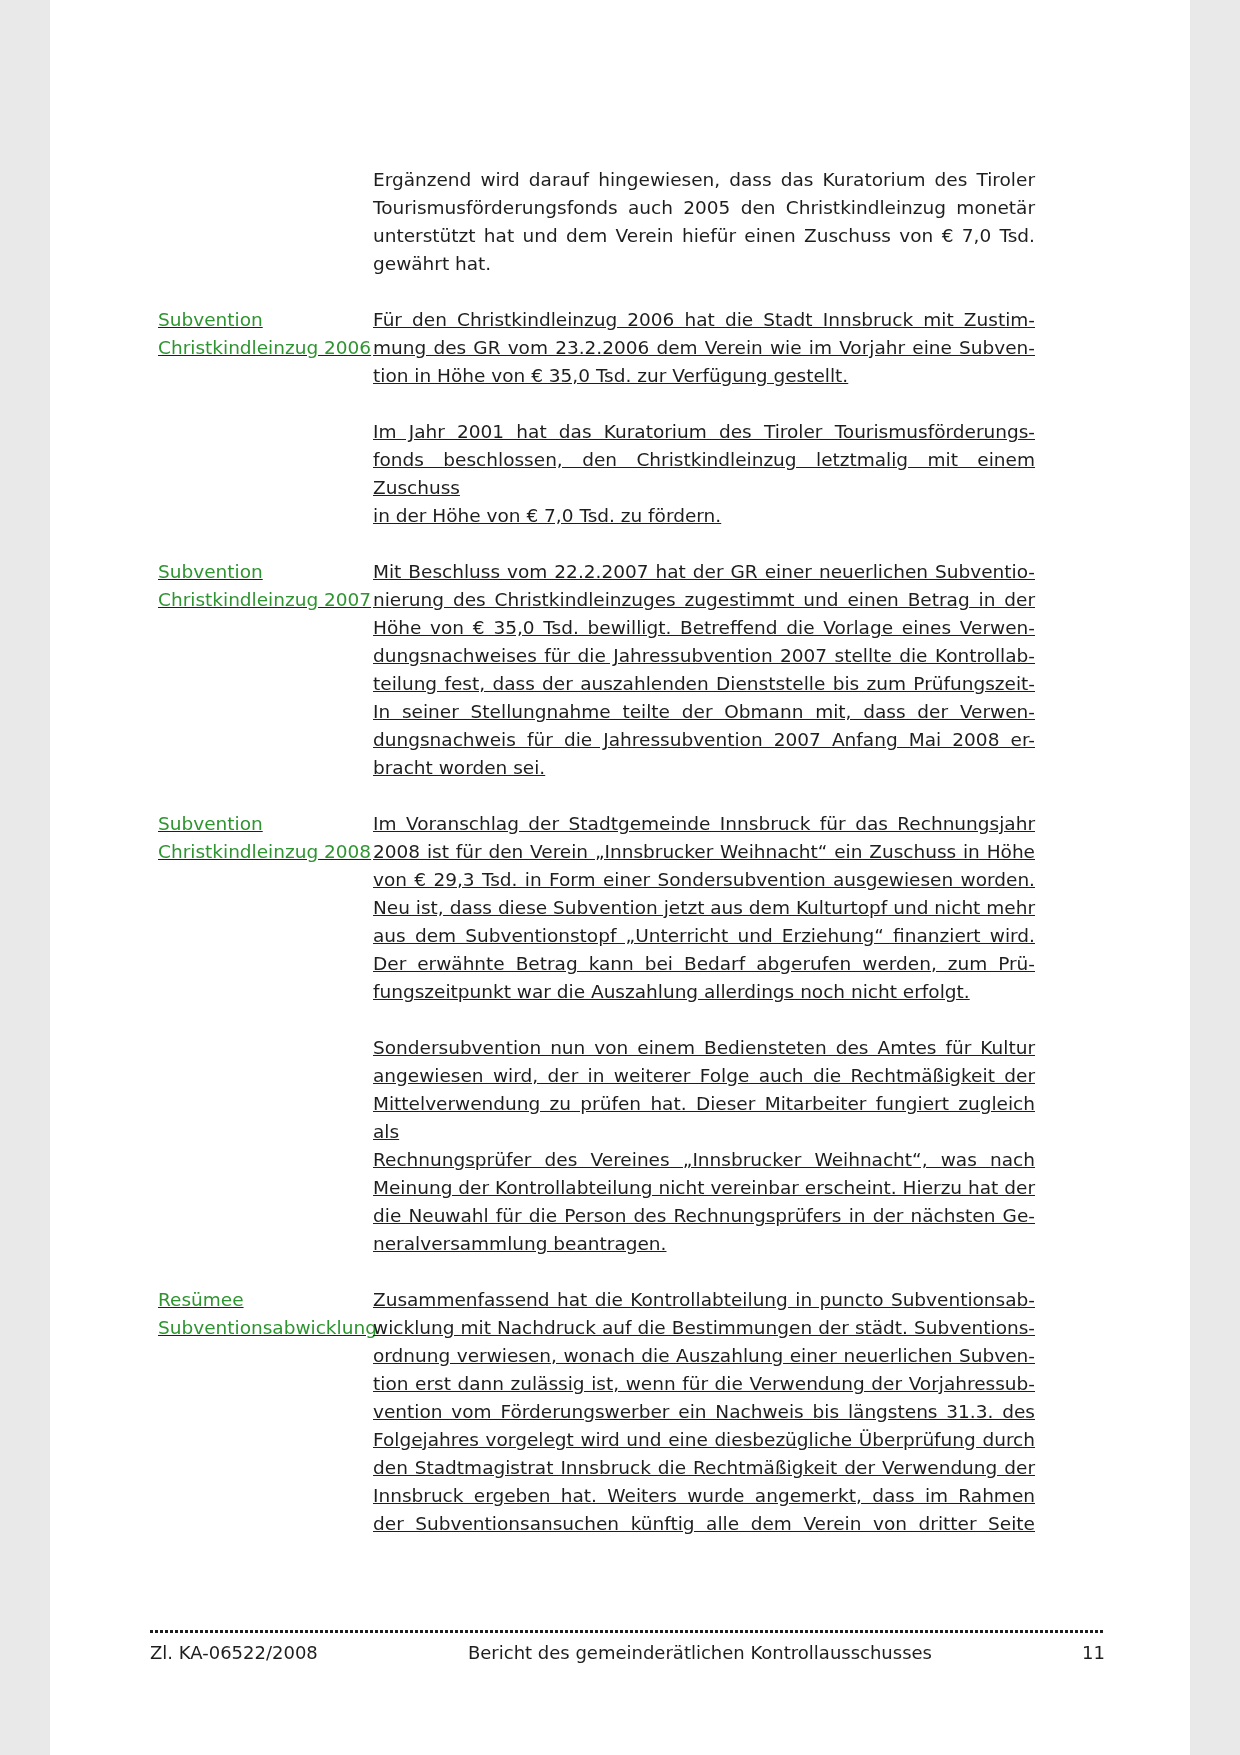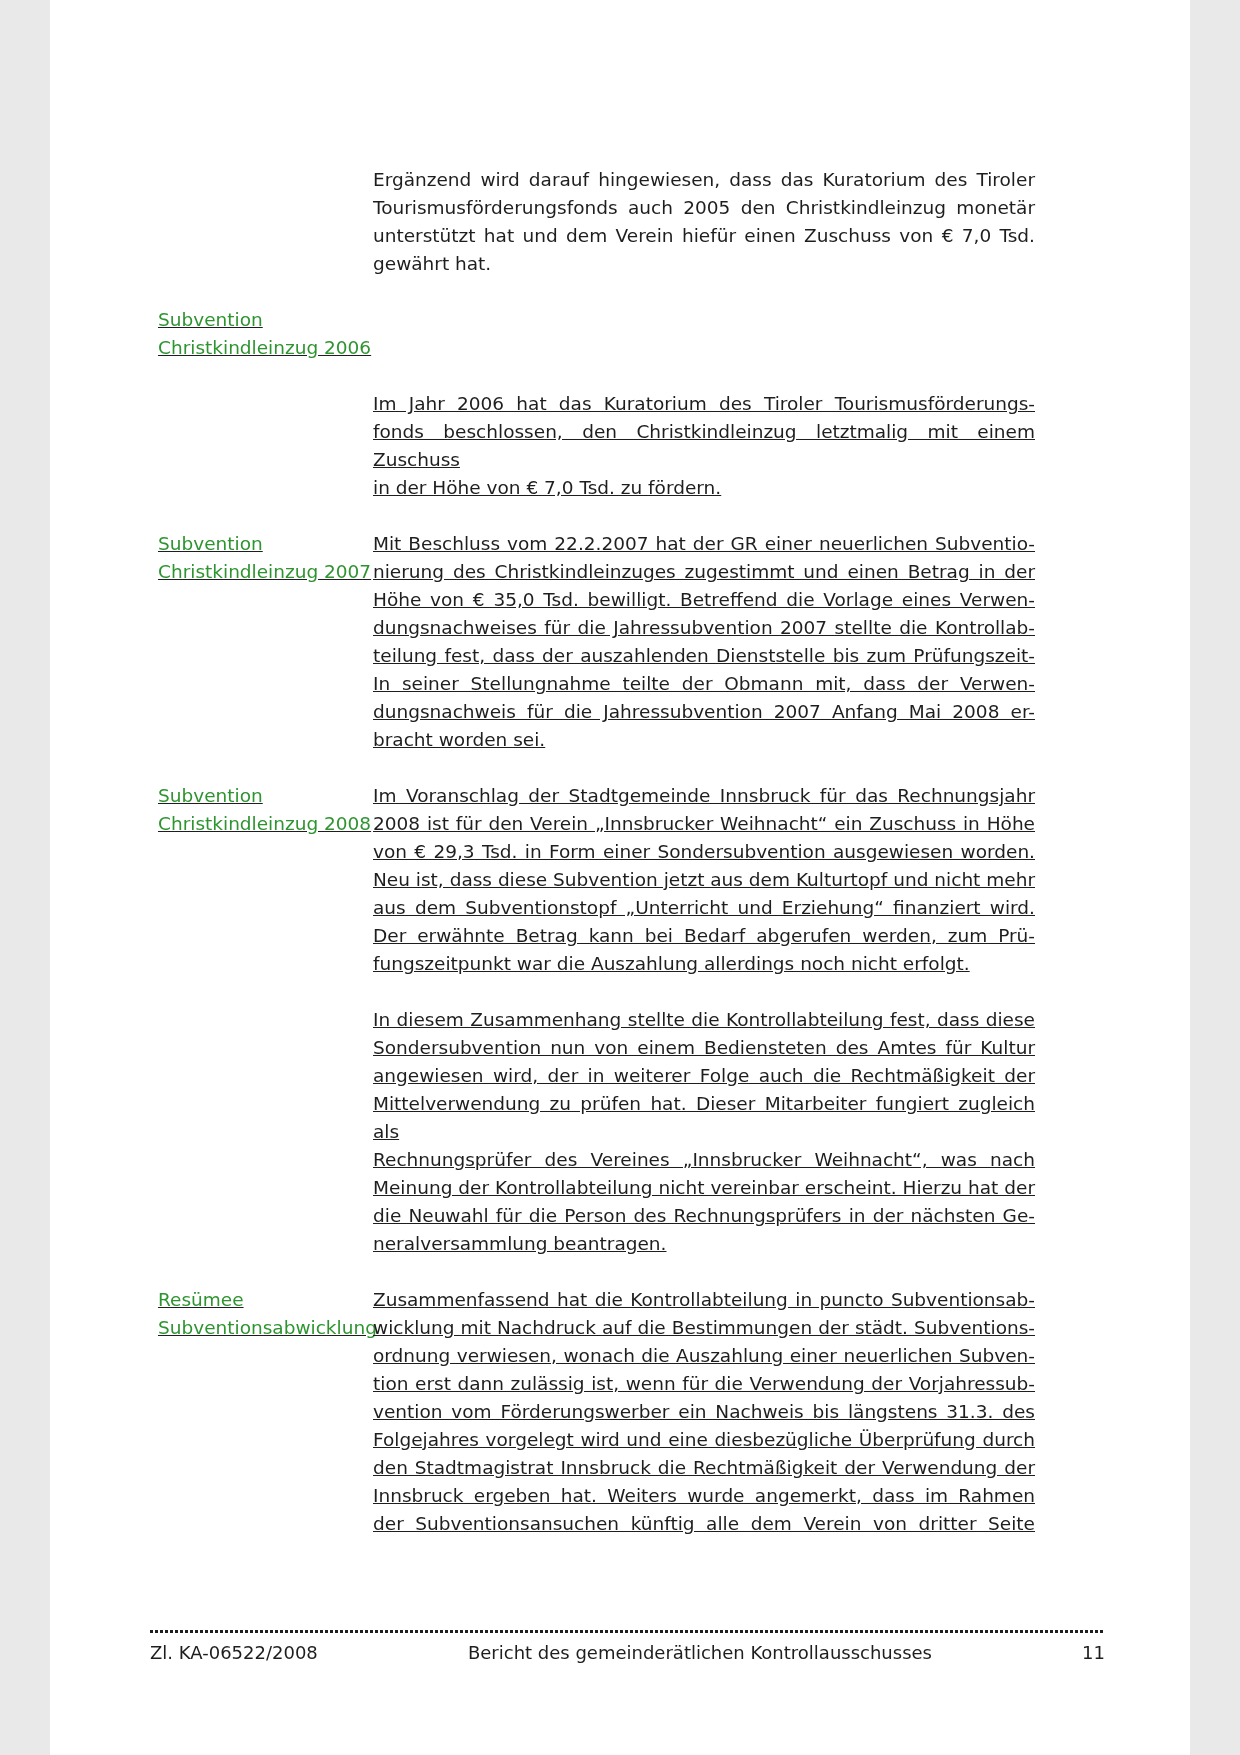--- a/index.html
+++ b/index.html
@@ -82,26 +82,31 @@
           <div class="line">unterstützt hat und dem Verein hiefür einen Zuschuss von € 7,0 Tsd.</div>
           <div class="line">gewährt hat.</div>
         </div>
   </section>
 
   <section class="block">
     <div class="margin-label">
           <div class="label-line">Subvention</div>
           <div class="label-line">Christkindleinzug 2006</div>
         </div>
+    <div class="para">
+          <div class="line">Für den Christkindleinzug 2006 hat die Stadt Innsbruck mit Zustim-</div>
+          <div class="line">mung des GR vom 23.2.2006 dem Verein wie im Vorjahr eine Subven-</div>
+          <div class="line">tion in Höhe von € 35,0 Tsd. zur Verfügung gestellt.</div>
+        </div>
   </section>
 
   <section class="block">
     <div class="margin-label"></div>
     <div class="para">
-          <div class="line">Im Jahr 2006 hat das Kuratorium des Tiroler Tourismusförderungs-</div>
+          <div class="line">Im Jahr 2001 hat das Kuratorium des Tiroler Tourismusförderungs-</div>
           <div class="line">fonds beschlossen, den Christkindleinzug letztmalig mit einem Zuschuss</div>
           <div class="line">in der Höhe von € 7,0 Tsd. zu fördern.</div>
         </div>
   </section>
 
   <section class="block">
     <div class="margin-label">
           <div class="label-line">Subvention</div>
           <div class="label-line">Christkindleinzug 2007</div>
         </div>
@@ -129,21 +134,20 @@
           <div class="line">Neu ist, dass diese Subvention jetzt aus dem Kulturtopf und nicht mehr</div>
           <div class="line">aus dem Subventionstopf „Unterricht und Erziehung“ finanziert wird.</div>
           <div class="line">Der erwähnte Betrag kann bei Bedarf abgerufen werden, zum Prü-</div>
           <div class="line">fungszeitpunkt war die Auszahlung allerdings noch nicht erfolgt.</div>
         </div>
   </section>
 
   <section class="block">
     <div class="margin-label"></div>
     <div class="para">
-          <div class="line">In diesem Zusammenhang stellte die Kontrollabteilung fest, dass diese</div>
           <div class="line">Sondersubvention nun von einem Bediensteten des Amtes für Kultur</div>
           <div class="line">angewiesen wird, der in weiterer Folge auch die Rechtmäßigkeit der</div>
           <div class="line">Mittelverwendung zu prüfen hat. Dieser Mitarbeiter fungiert zugleich als</div>
           <div class="line">Rechnungsprüfer des Vereines „Innsbrucker Weihnacht“, was nach</div>
           <div class="line">Meinung der Kontrollabteilung nicht vereinbar erscheint. Hierzu hat der</div>
           <div class="line">die Neuwahl für die Person des Rechnungsprüfers in der nächsten Ge-</div>
           <div class="line">neralversammlung beantragen.</div>
         </div>
   </section>
 

